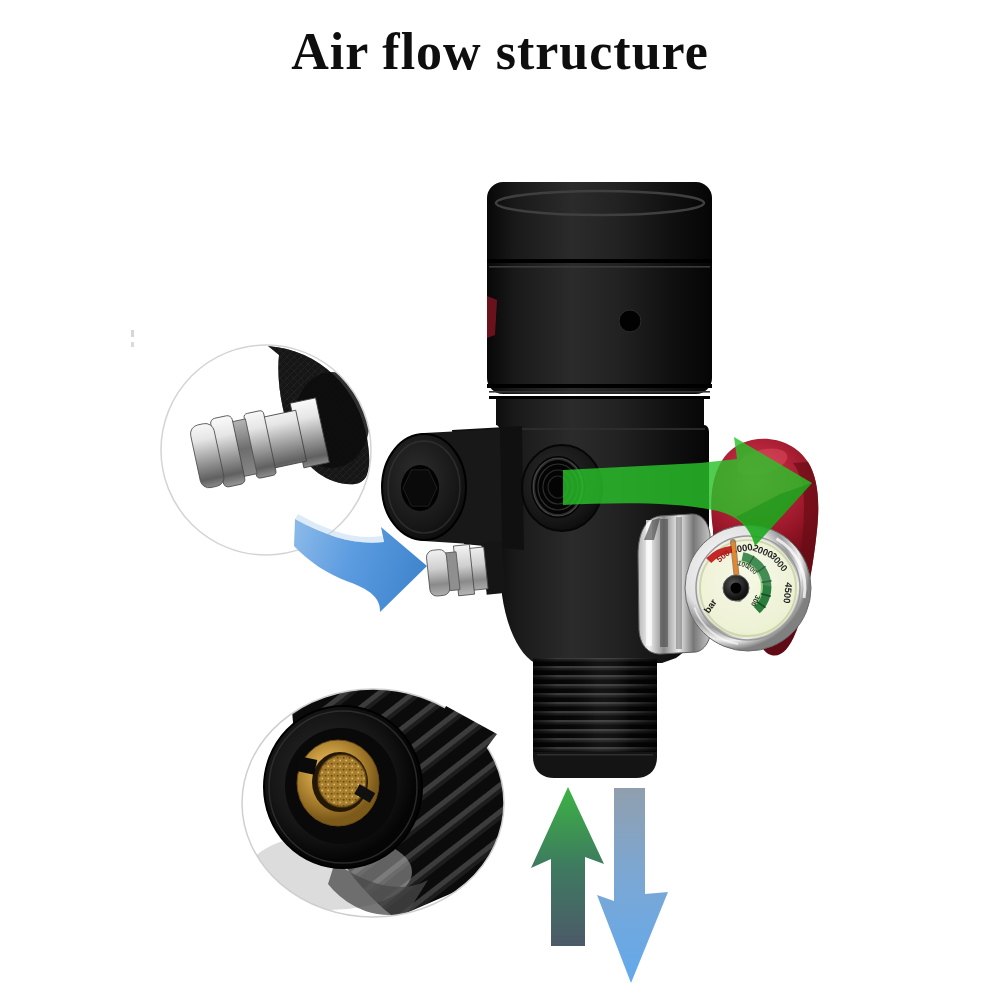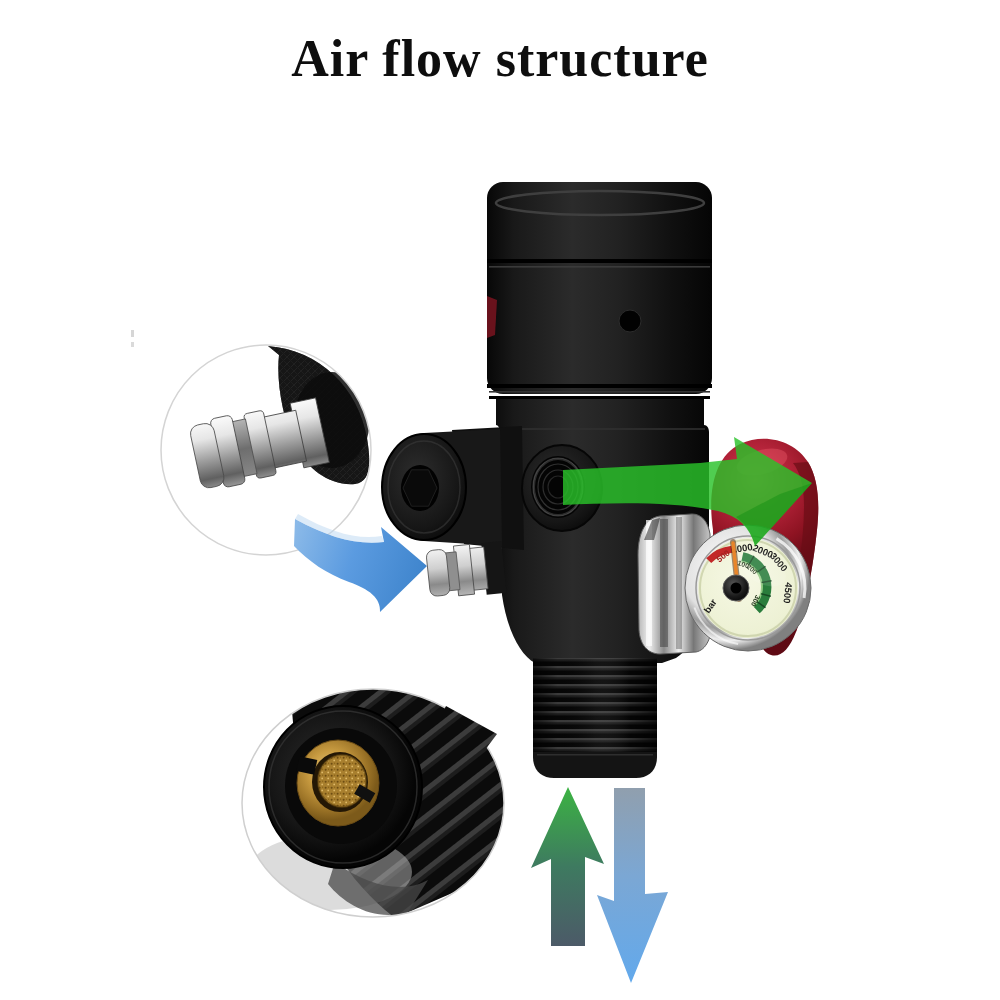--- a/index.html
+++ b/index.html
@@ -1,18 +1,18 @@
 <!DOCTYPE html>
 <html><head>
 <meta charset="utf-8">
 <style>
   html,body{margin:0;padding:0;background:#fff;}
   .stage{position:relative;width:1000px;height:1000px;background:#fff;overflow:hidden;
          font-family:"Liberation Sans",sans-serif;}
-  h1.title{position:absolute;top:29px;left:0;width:1000px;margin:0;text-align:center;
+  h1.title{position:absolute;top:22px;left:0;width:1000px;margin:0;text-align:center;
            font-family:"Liberation Serif",serif;font-weight:700;font-size:52px;color:#0e0e0e;
            letter-spacing:1px;}
   svg{position:absolute;top:0;left:0;display:block;}
   .g-psi{font:bold 9.5px "Liberation Sans",sans-serif;fill:#1c1c1c;text-anchor:middle;dominant-baseline:central;}
   .g-red{fill:#a32020;font-size:8.5px;}
   .g-bar{font:bold 7px "Liberation Sans",sans-serif;fill:#26381f;text-anchor:middle;dominant-baseline:central;}
   .g-unit{font:bold 9.5px "Liberation Sans",sans-serif;fill:#1a1a1a;text-anchor:middle;dominant-baseline:central;}
 </style>
 </head>
 <body>

